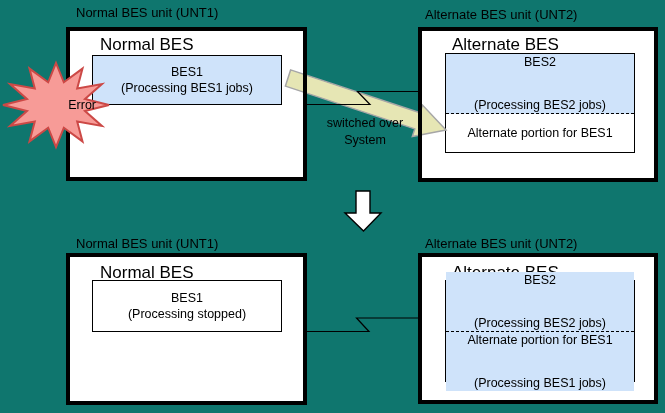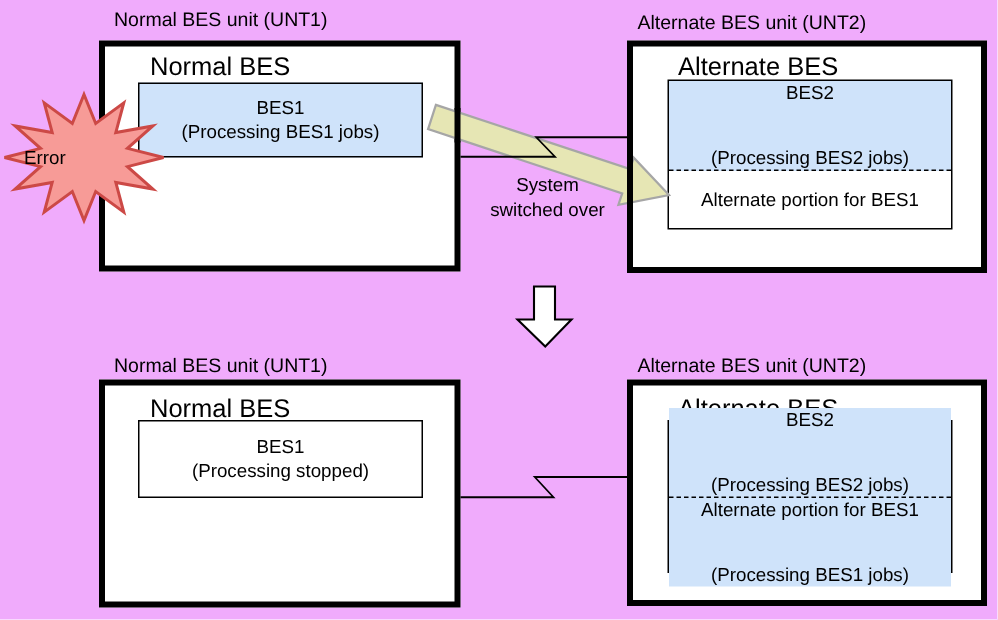--- a/index.html
+++ b/index.html
@@ -1,36 +1,36 @@
 <!DOCTYPE html>
 <html><head>
 <meta charset="utf-8">
 <style>
   html,body{margin:0;padding:0;background:#fff;}
   .stage{
-    position:relative;width:665px;height:413px;background:#f0abfc;overflow:hidden;
+    position:relative;width:665px;height:413px;background:#0f766e;overflow:hidden;
     font-family:"Liberation Sans","DejaVu Sans",sans-serif;color:#000;
   }
   .unit-title{position:absolute;font-size:13px;white-space:nowrap;}
   .unit-box{position:absolute;border:4px solid #000;background:#fff;box-sizing:border-box;}
   .unit-label{position:absolute;font-size:17px;white-space:nowrap;}
   .inner-box{
     position:absolute;border:1px solid #000;box-sizing:border-box;background:#fff;
     display:flex;flex-direction:column;align-items:center;justify-content:center;
     text-align:center;font-size:12.5px;line-height:16px;
   }
   .inner-box .half{
     width:100%;flex:1;display:flex;flex-direction:column;
     align-items:center;justify-content:center;box-sizing:border-box;gap:27px;
   }
   .inner-box .half.top{border-bottom:1px dashed #000;}
   .active{background:#cfe3fa;}
   .svg-layer{position:absolute;left:0;top:0;z-index:5;pointer-events:none;}
   .error-label{
-    position:absolute;left:16px;top:98px;width:80px;text-align:left;
+    position:absolute;left:16px;top:98px;width:80px;text-align:right;
     font-size:12.5px;z-index:6;
   }
   .switch-label{
     position:absolute;left:304px;top:115px;width:122px;text-align:center;
     font-size:12.5px;line-height:16.5px;z-index:6;
   }
   .txt-line{white-space:nowrap;}
 </style>
 </head>
 <body>
@@ -91,17 +91,17 @@
 
     <path d="M307,331.5 L369,331.5 L356.5,318 L418,318" fill="none" stroke="#000" stroke-width="1.2"></path>
 
     <polygon fill="#ffffff" stroke="#000" stroke-width="1.4" stroke-linejoin="miter" points="356,191 370,191 370,213 381,213 363.5,231 345,213 356,213"></polygon>
 
     <polygon stroke="#cc4946" stroke-width="2" stroke-linejoin="miter" points="56,63 63.8,82.3 82.5,68.6 77.2,88.4 101.9,84 85,98.9 109,105 85,111.1 101.9,126 77.2,121.6 82.5,141.4 63.8,127.7 56,147 48.2,127.7 29.5,141.4 34.8,121.6 10.1,126 27,111.1 3,105 27,98.9 10.1,84 34.8,88.4 29.5,68.6 48.2,82.3" fill="#f79b97"></polygon>
   </svg>
 
   <div class="error-label">Error</div>
   <div class="switch-label">
+    <div class="txt-line">switched over</div>
     <div class="txt-line">System</div>
-    <div class="txt-line">switched over</div>
   </div>
 
 </div>
 
 </body></html>

